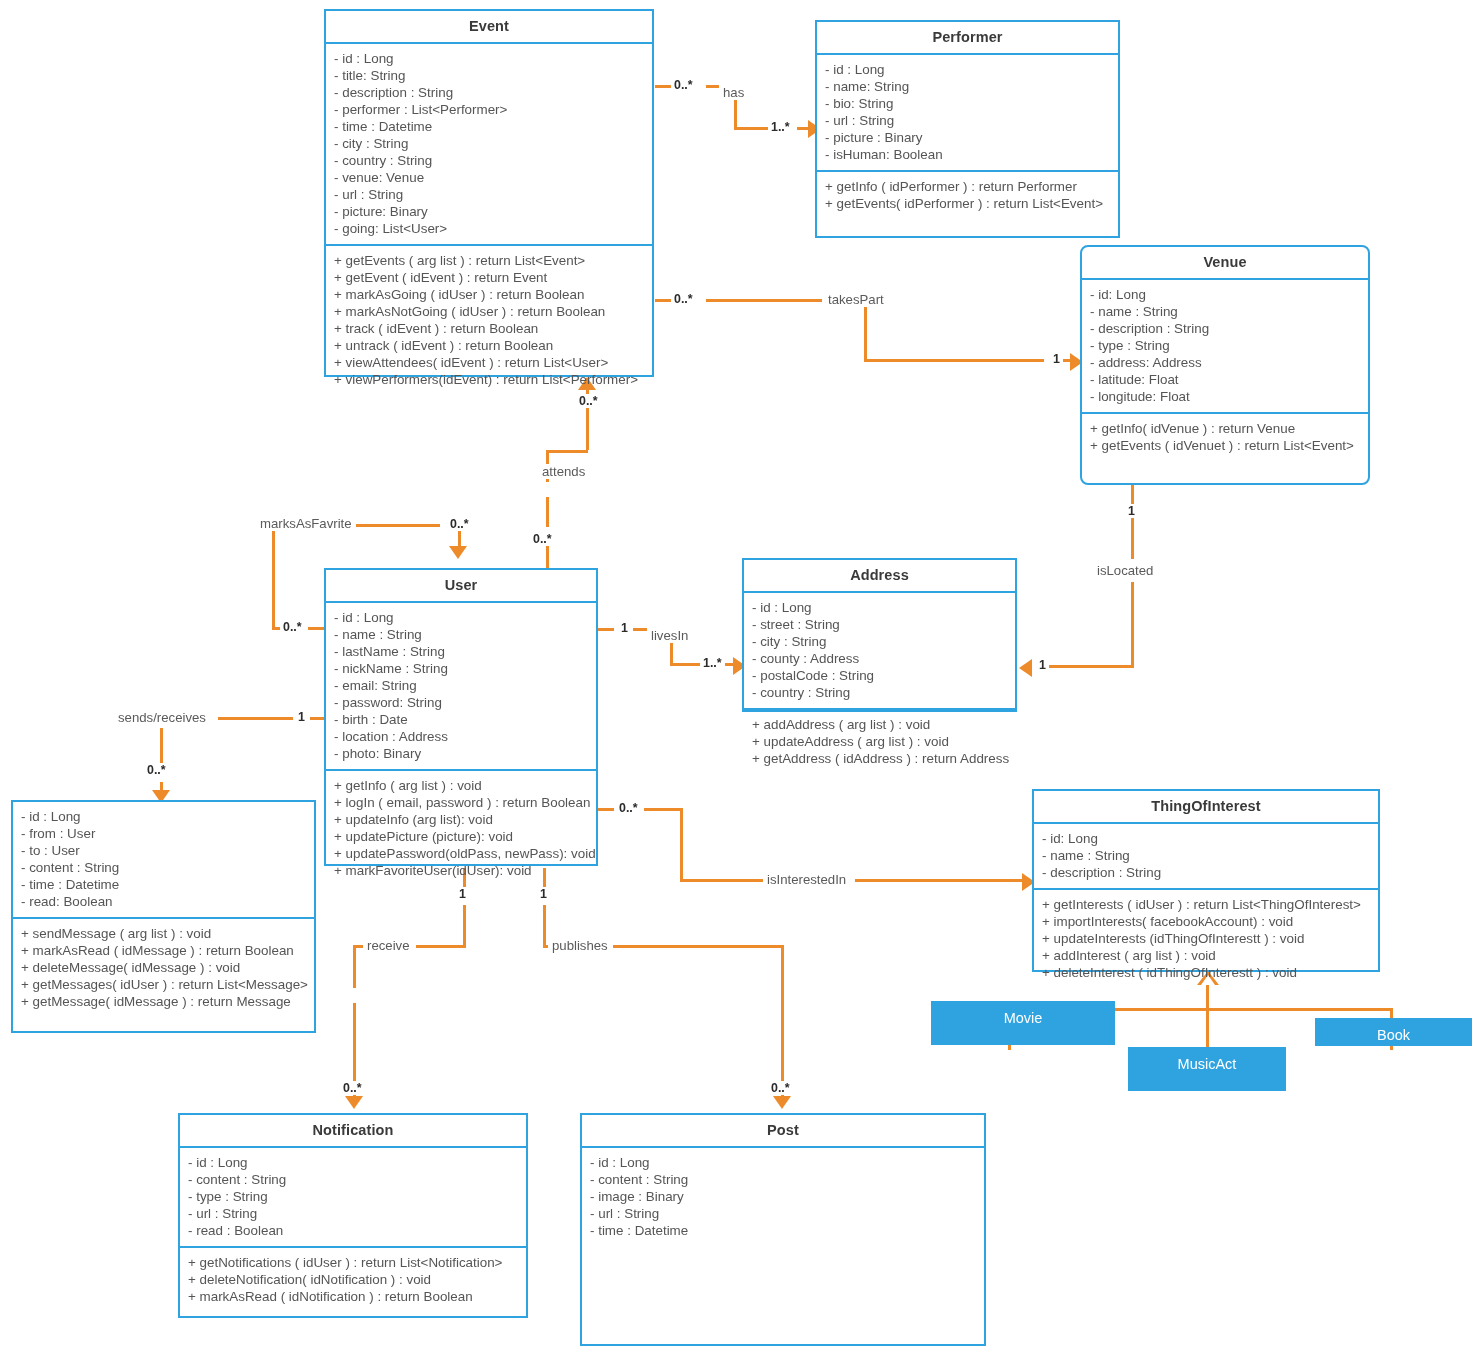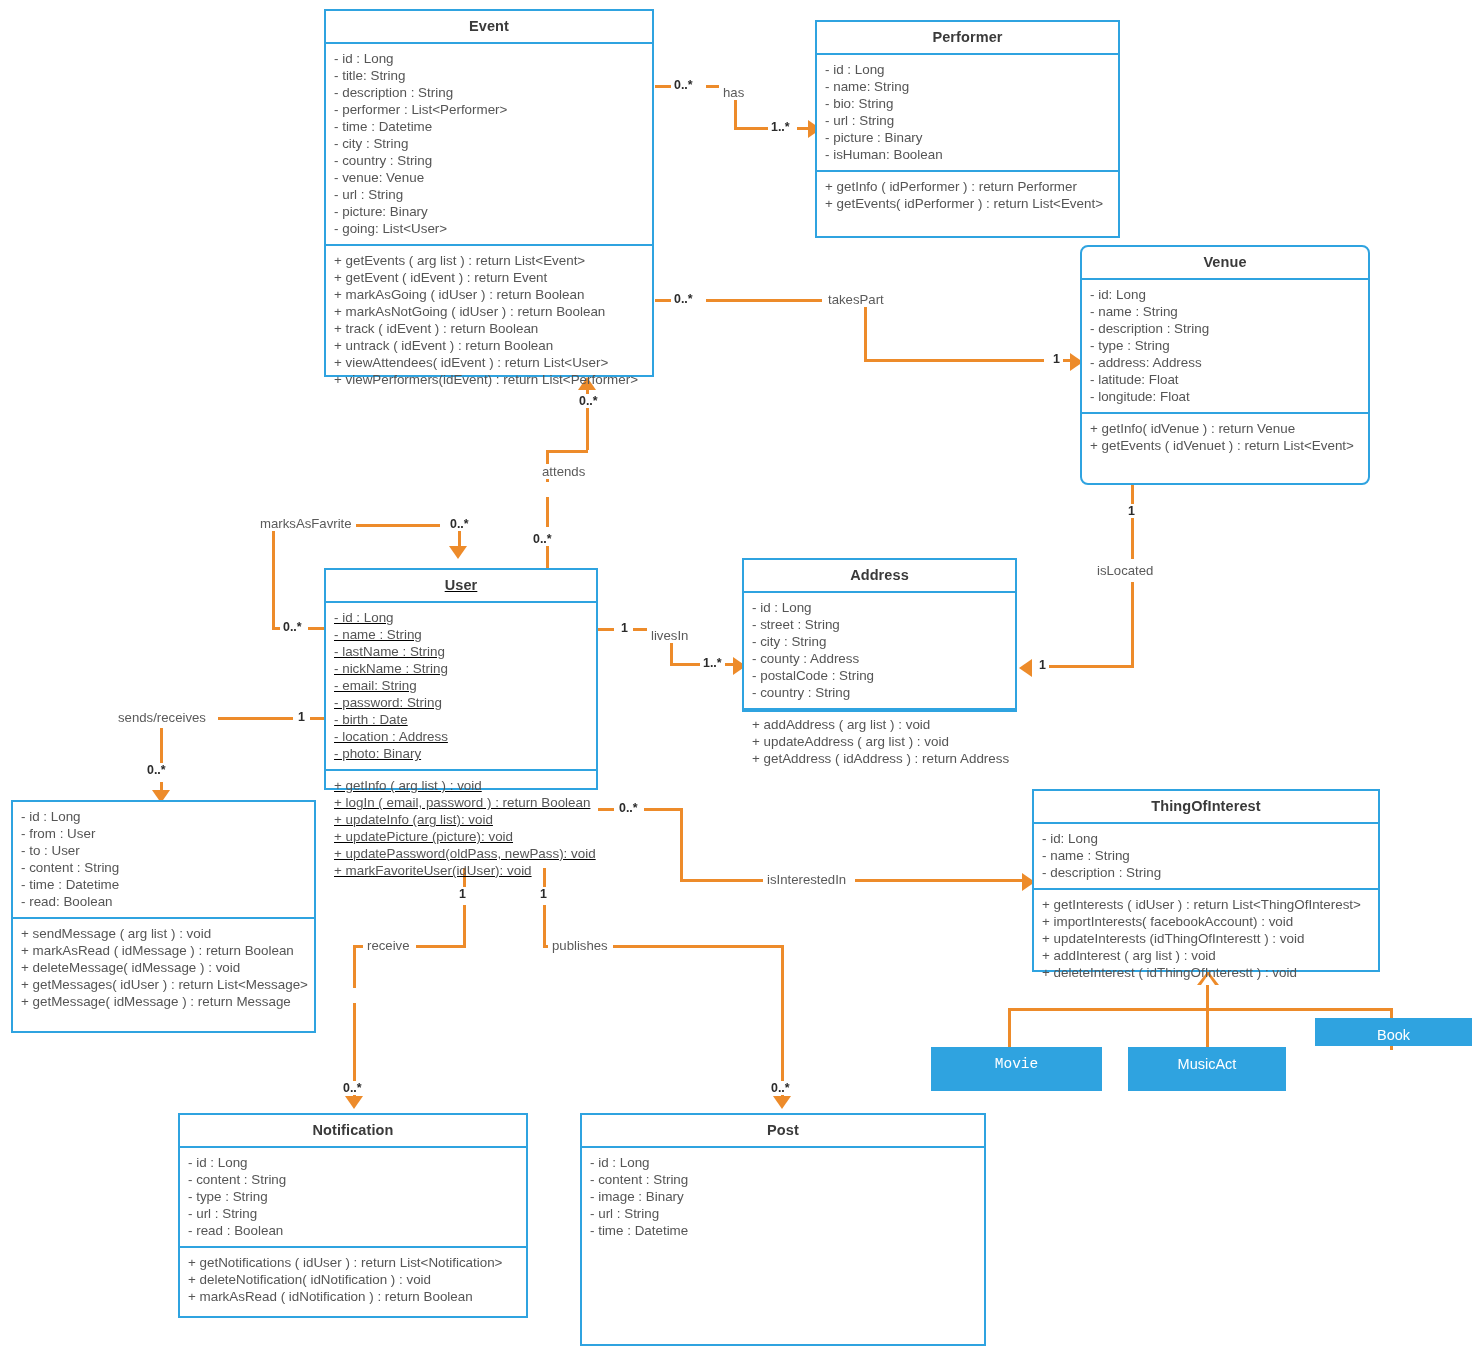--- a/index.html
+++ b/index.html
@@ -193,21 +193,21 @@
       <div class="uml-line">- address: Address</div>
       <div class="uml-line">- latitude: Float</div>
       <div class="uml-line">- longitude: Float</div>
     </div>
     <div class="uml-section" style="min-height:68px;">
       <div class="uml-line">+ getInfo( idVenue ) : return Venue</div>
       <div class="uml-line">+ getEvents ( idVenuet ) : return List&lt;Event&gt;</div>
     </div>
   </div>
 
-  <div class="uml-class" style="left:324px;top:568px;width:274px;height:222px;text-decoration:underline;">
+  <div class="uml-class" style="left:324px;top:568px;width:274px;height:298px;">
     <div class="uml-title">User</div>
     <div class="uml-section">
       <div class="uml-line">- id : Long</div>
       <div class="uml-line">- name : String</div>
       <div class="uml-line">- lastName : String</div>
       <div class="uml-line">- nickName : String</div>
       <div class="uml-line">- email: String</div>
       <div class="uml-line">- password: String</div>
       <div class="uml-line">- birth : Date</div>
       <div class="uml-line">- location : Address</div>
@@ -294,21 +294,21 @@
     <div class="uml-title">Post</div>
     <div class="uml-section">
       <div class="uml-line">- id : Long</div>
       <div class="uml-line">- content : String</div>
       <div class="uml-line">- image : Binary</div>
       <div class="uml-line">- url : String</div>
       <div class="uml-line">- time : Datetime</div>
     </div>
   </div>
 
-  <div class="simple-class" style="left:931px;top:1047px;width:171px;height:44px;font-family:Liberation Mono, monospace;">
+  <div class="simple-class" style="left:931px;top:1001px;width:184px;height:44px;">
     <div class="simple-title">Movie</div>
   </div>
 
   <div class="simple-class" style="left:1128px;top:1047px;width:158px;height:44px;">
     <div class="simple-title">MusicAct</div>
   </div>
 
   <div class="simple-class" style="left:1315px;top:1018px;width:157px;height:28px;">
     <div class="simple-title">Book</div>
   </div>

